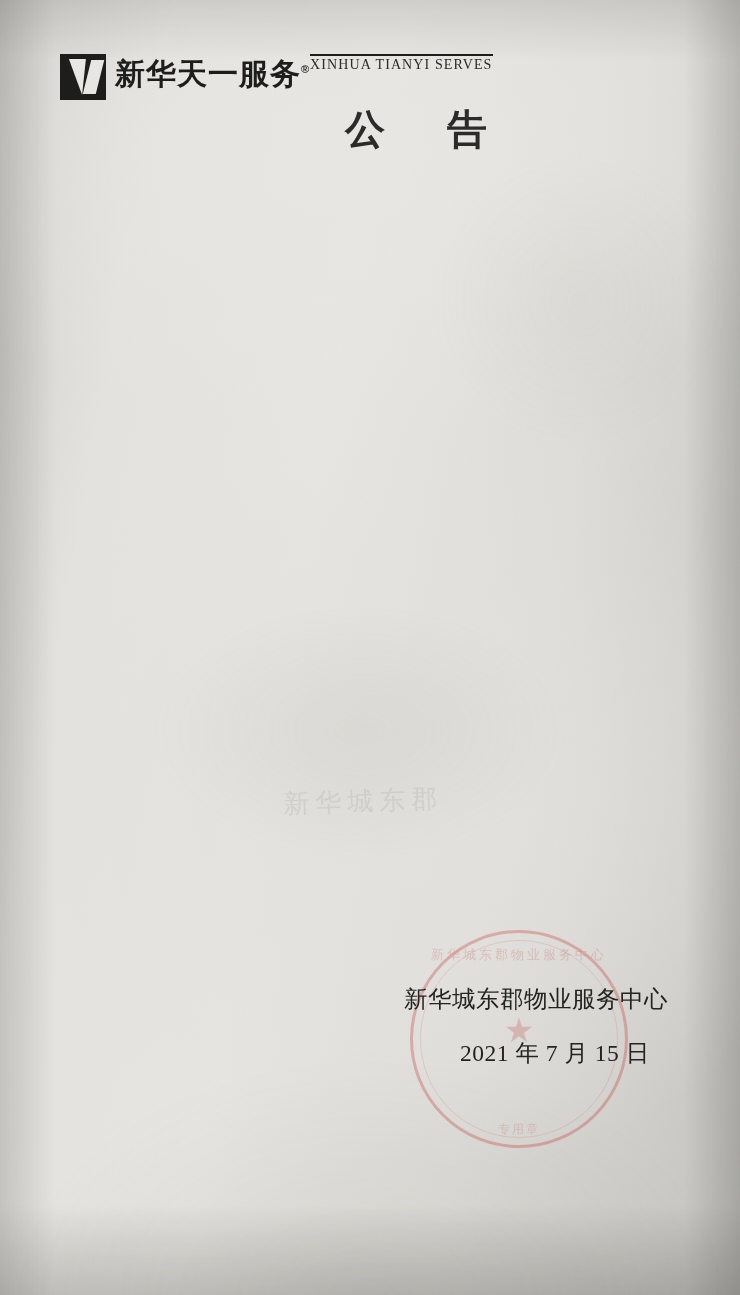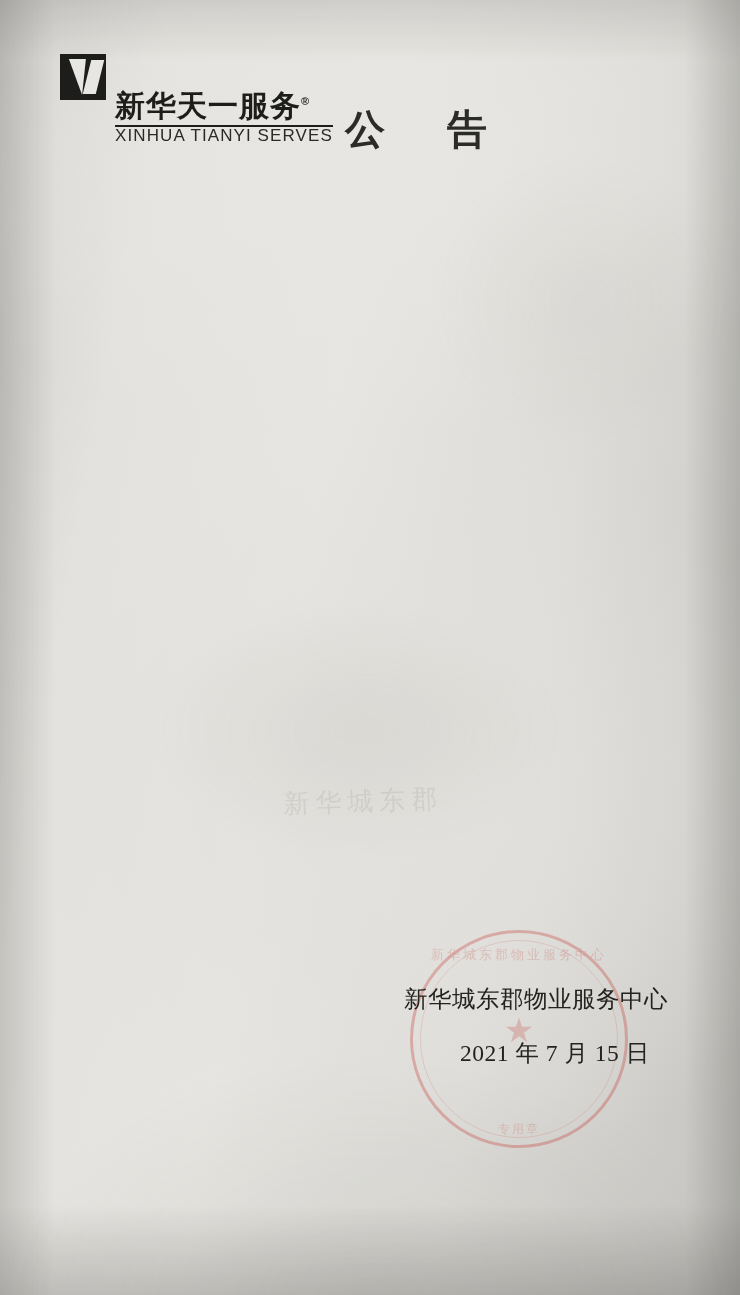--- a/index.html
+++ b/index.html
@@ -70,41 +70,39 @@
   .logo-mark:after {
     content: "";
     position: absolute;
     right: 6px; top: 6px;
     width: 13px; height: 34px;
     background: #e7e6e2;
     transform: skewX(-14deg);
   }
   .logo-text {
     display: flex;
-    flex-direction: column;
     justify-content: flex-start;
-    margin-top: 32px;
   }
   .logo-cn {
     font-family: "Liberation Sans", sans-serif;
     font-weight: bold;
     font-size: 30px;
     letter-spacing: 1px;
     color: #1d1d1b;
     line-height: 34px;
     position: relative;
     white-space: nowrap;
   }
   .logo-tm {
     font-size: 11px;
     vertical-align: super;
   }
   .logo-en {
-    font-family: Liberation Sans, sans-serif;
-    font-size: 17px;
+    font-family: Liberation Serif, serif;
+    font-size: 14px;
     letter-spacing: 1.1px;
     color: #2a2a28;
     line-height: 14px;
     margin-top: 2px;
     border-top: 2px solid #1d1d1b;
     padding-top: 2px;
     white-space: nowrap;
   }
 
   

